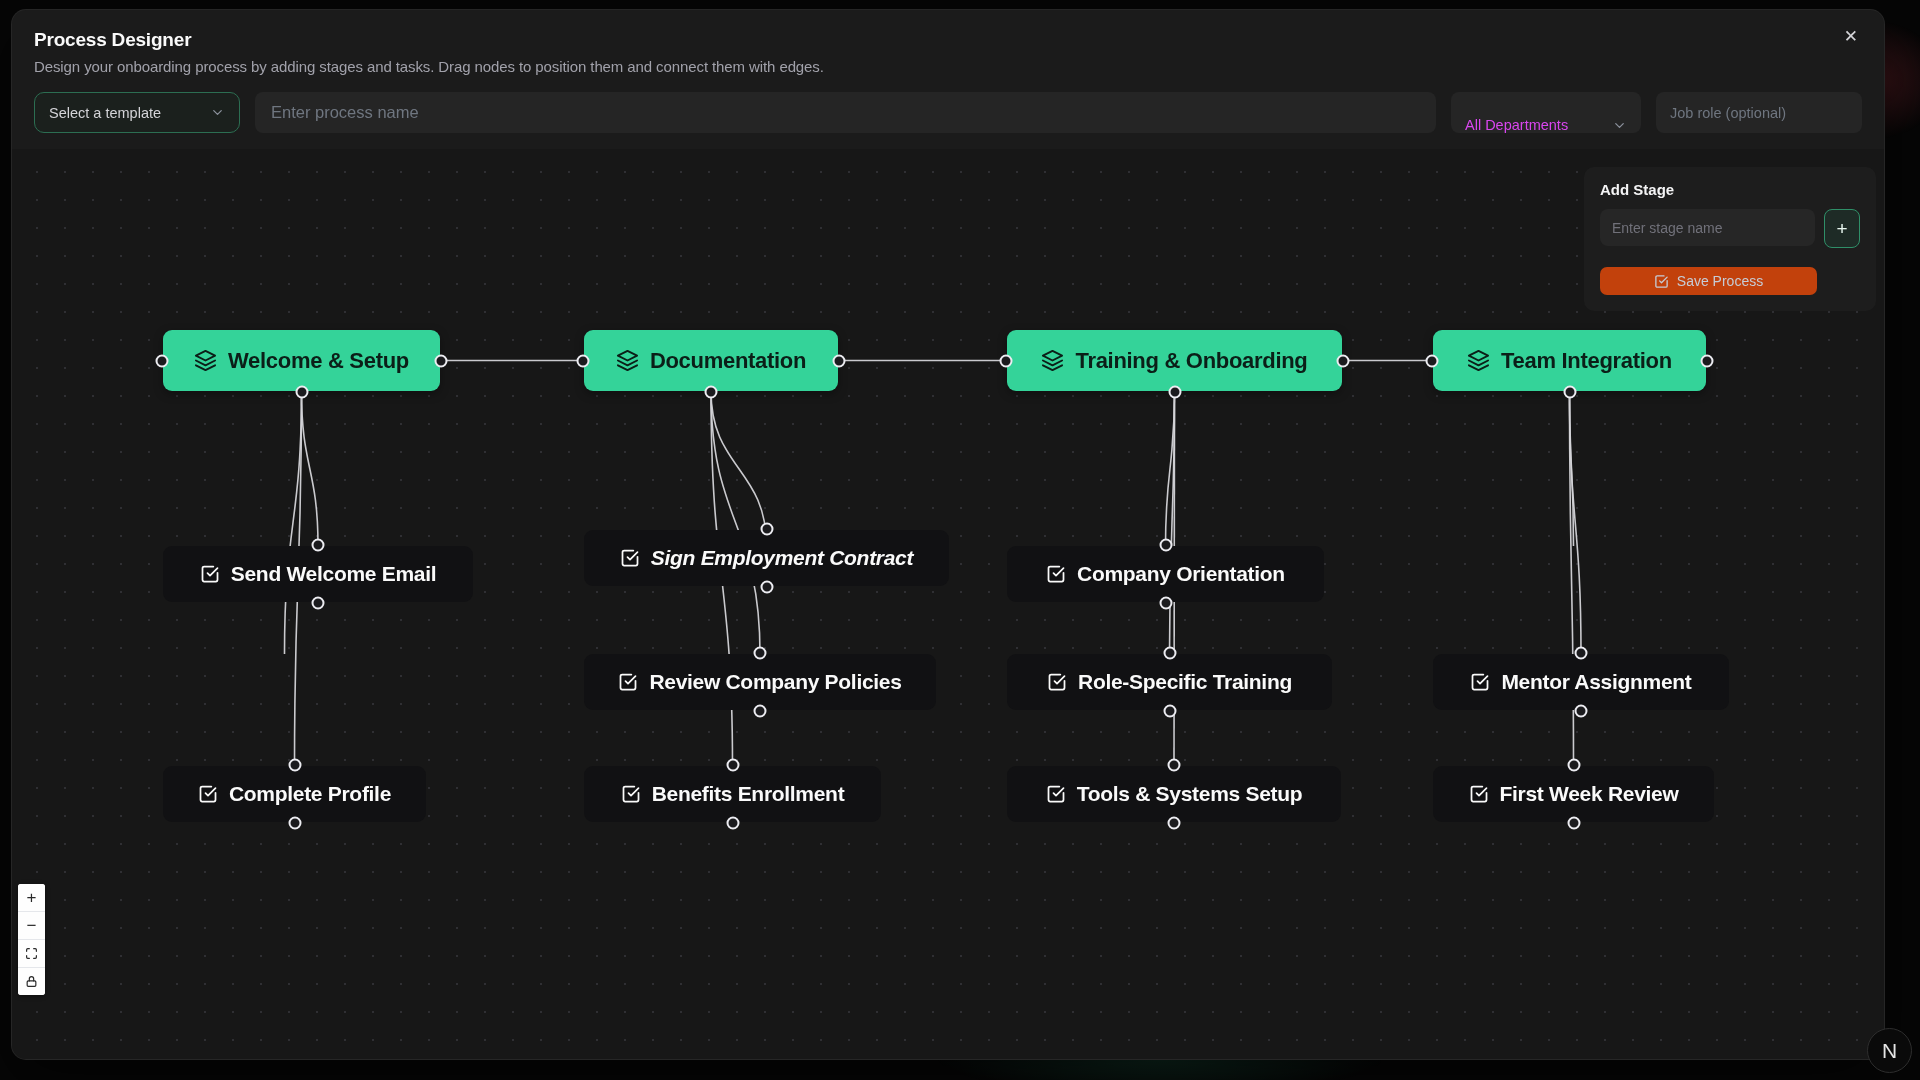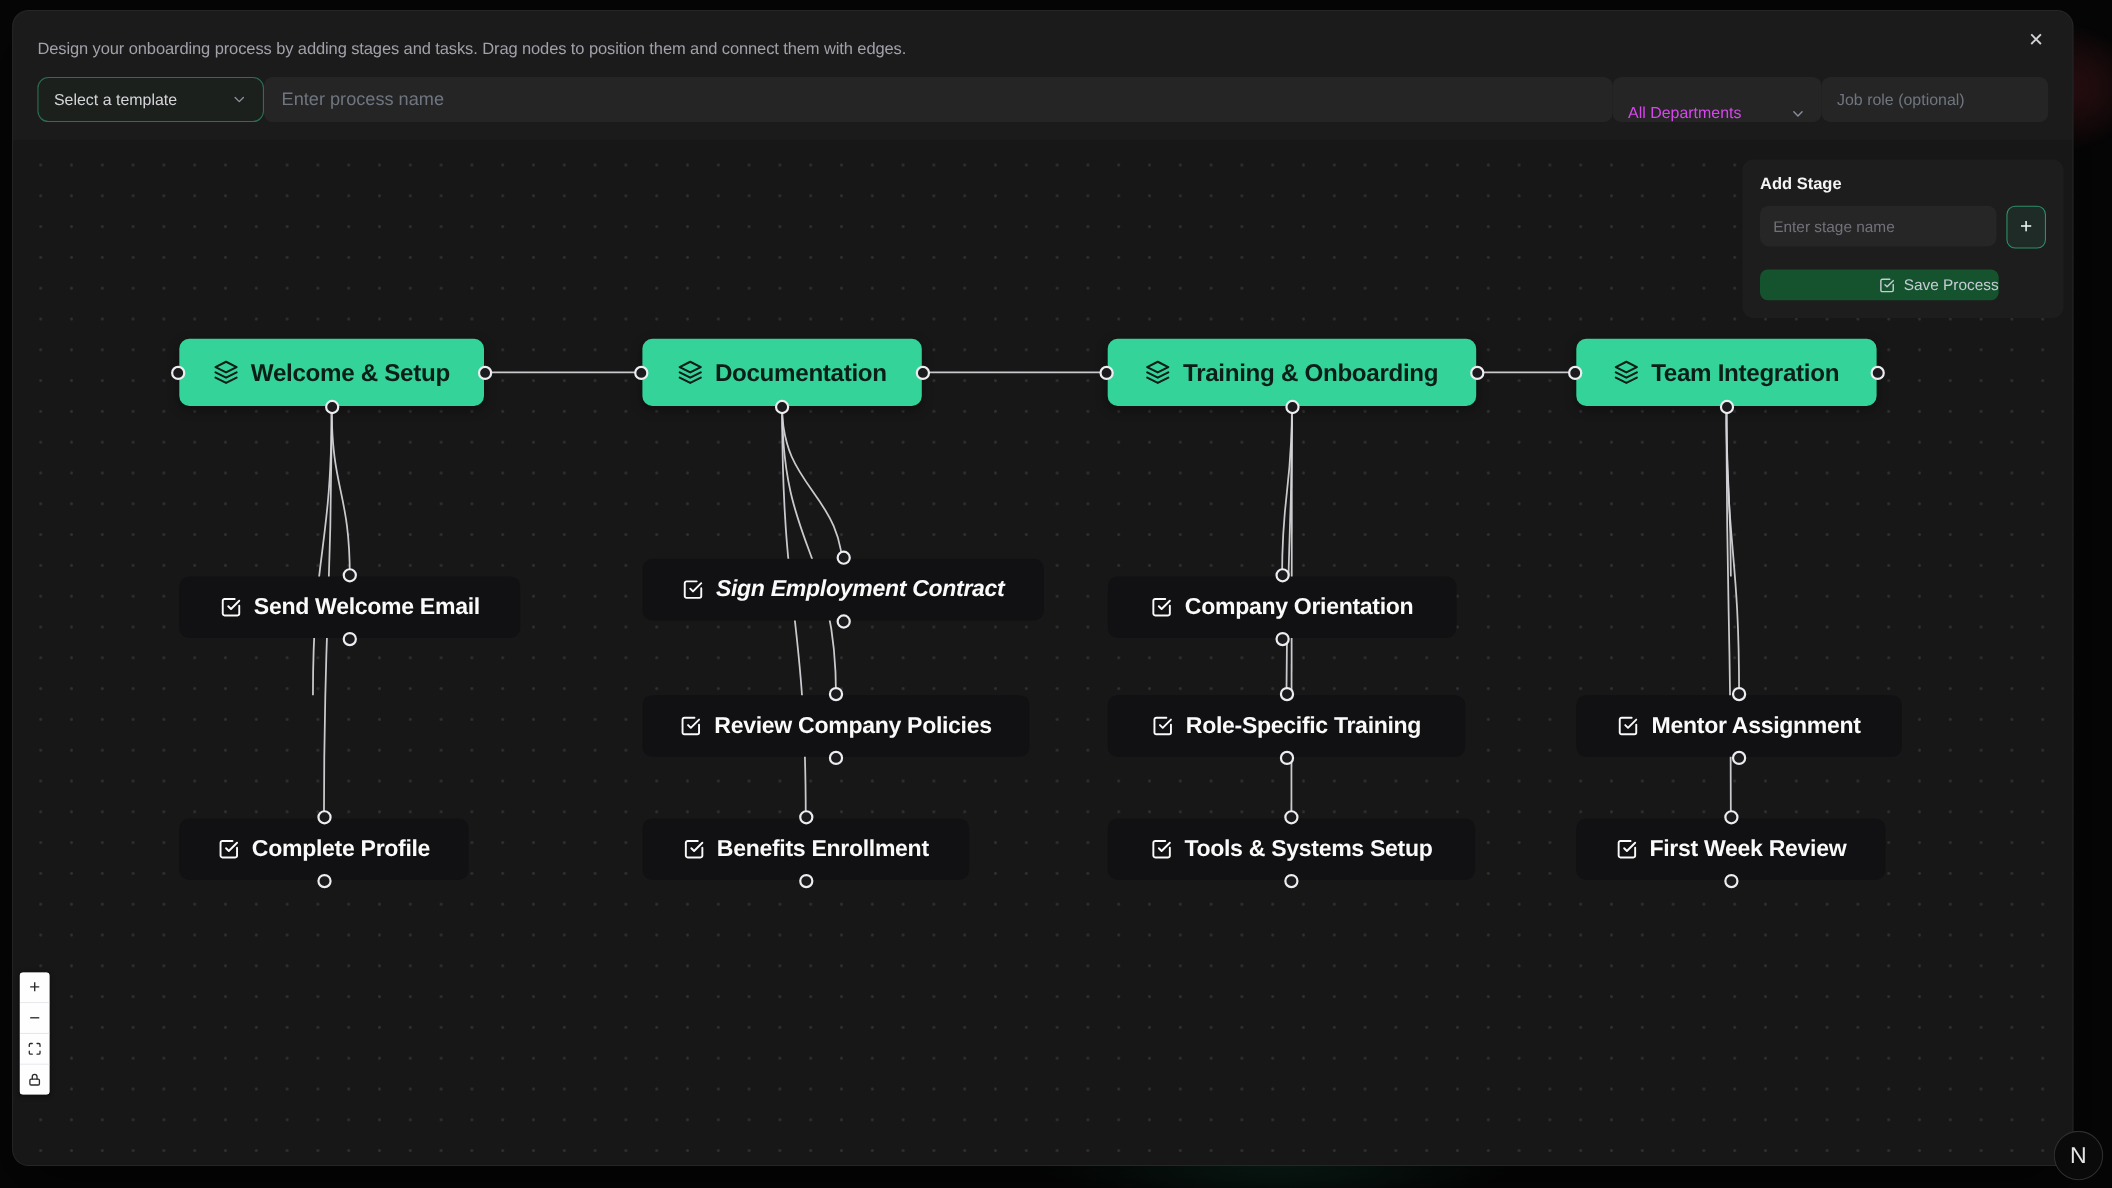--- a/index.html
+++ b/index.html
@@ -13,21 +13,21 @@
 
   .modal{position:fixed;left:12px;top:10px;width:1872px;height:1049px;z-index:1;
     background:var(--modal-bg,#1b1b1b);border-radius:14px;box-shadow:0 0 0 1px #262626,0 20px 60px rgba(0,0,0,.6);
     display:flex;flex-direction:column;}
   .modal-header{padding:19px 22px 0 22px;position:relative;flex:0 0 auto;}
   .modal-title{font-size:19px;font-weight:700;color:#fafafa;letter-spacing:-.2px;}
   .modal-subtitle{margin-top:7px;font-size:15px;color:#a1a1aa;letter-spacing:-.1px;}
   .close-btn{position:absolute;top:14px;right:22px;font-size:17px;color:#d4d4d8;
     cursor:pointer;line-height:1;padding:4px;}
 
-  .toolbar{display:flex;margin:17px 22px 0 22px;height:41px;flex:0 0 auto;}
+  .toolbar{display:flex;gap:15px;margin:17px 22px 0 22px;height:41px;flex:0 0 auto;}
   .tb-select{display:flex;align-items:center;justify-content:space-between;box-sizing:border-box;
     border-radius:10px;padding:0 14px;cursor:pointer;font-size:14.5px;}
   .template-select{width:206px;background:#1b201d;border:1.5px solid var(--accent-border,#2c6e52);color:#d4d4d8;}
   .departments-select{width:190px;background:#252525;color:#d946ef;border-radius:8px;align-items:flex-end;}
   .tb-select svg{width:15px;height:15px;stroke:#8b919c;flex:0 0 auto;}
   .tb-input{box-sizing:border-box;background:#252525;border:none;outline:none;border-radius:8px;
     color:#e5e7eb;padding:0 16px;}
   .tb-input::placeholder{color:#6f7680;}
   .process-input{flex:1;font-size:16.5px;}
   .jobrole-input{width:206px;font-size:14.5px;padding:0 14px;}
@@ -57,22 +57,22 @@
   .add-stage-panel{position:absolute;top:18px;right:8px;width:292px;z-index:5;box-sizing:border-box;
     background:#1d1d1d;border-radius:10px;padding:14px 16px 16px 16px;}
   .panel-title{font-size:15px;font-weight:700;color:#f4f4f5;}
   .panel-row{display:flex;margin-top:11px;gap:9px;}
   .stage-input{flex:1;height:37px;background:#262626;border:none;outline:none;border-radius:8px;
     padding:0 12px;font-size:14px;color:#e5e7eb;min-width:0;}
   .stage-input::placeholder{color:#71717a;}
   .plus-btn{width:34px;height:37px;border-radius:8px;border:1px solid #2f8f68;cursor:pointer;
     background:rgba(52,211,153,.08);color:#e8f7ef;font-size:19px;line-height:1;
     display:flex;align-items:center;justify-content:center;}
-  .save-btn{margin-top:19px;height:28px;width:calc(100% - 43px);background:#14532d;border-radius:7px;
-    color:#c6ccd6;font-size:14px;display:flex;align-items:center;justify-content:flex-end;gap:8px;cursor:pointer;}
+  .save-btn{margin-top:19px;height:28px;width:calc(100% - 43px);background:#c2410c;border-radius:7px;
+    color:#c6ccd6;font-size:14px;display:flex;align-items:center;justify-content:center;gap:8px;cursor:pointer;}
   .save-btn svg{width:15px;height:15px;}
 
   .rf-controls{position:absolute;left:6px;bottom:64px;width:27px;z-index:5;border-radius:3px;
     overflow:hidden;background:#fefefe;box-shadow:0 1px 5px rgba(0,0,0,.45);}
   .rf-btn{height:27px;display:flex;align-items:center;justify-content:center;color:#2a2a2a;
     font-size:17px;font-weight:400;cursor:pointer;border-bottom:1px solid #e5e7eb;background:#fefefe;}
   .rf-btn:last-child{border-bottom:none;}
   .rf-btn svg{width:13px;height:13px;stroke:#2a2a2a;}
 
   .next-badge{position:fixed;right:8px;bottom:7px;width:43px;height:43px;border-radius:50%;z-index:6;
@@ -80,20 +80,21 @@
     display:flex;align-items:center;justify-content:center;cursor:pointer;}
 </style>
 </head>
 <body style="background: rgb(6, 6, 6);">
 
 <div class="glow-red"></div>
 <div class="glow-green"></div>
 
 <div class="modal">
   <div class="modal-header">
+    <div class="modal-title">Process Designer</div>
     <div class="modal-subtitle">Design your onboarding process by adding stages and tasks. Drag nodes to position them and connect them with edges.</div>
     <div class="close-btn">✕</div>
   </div>
 
   <div class="toolbar">
     <div class="tb-select template-select">
       <span>Select a template</span>
       <svg viewBox="0 0 24 24" fill="none" stroke-width="2" stroke="currentColor" stroke-linecap="round" stroke-linejoin="round">
           <path d="m6 9 6 6 6-6"></path>
         </svg>

